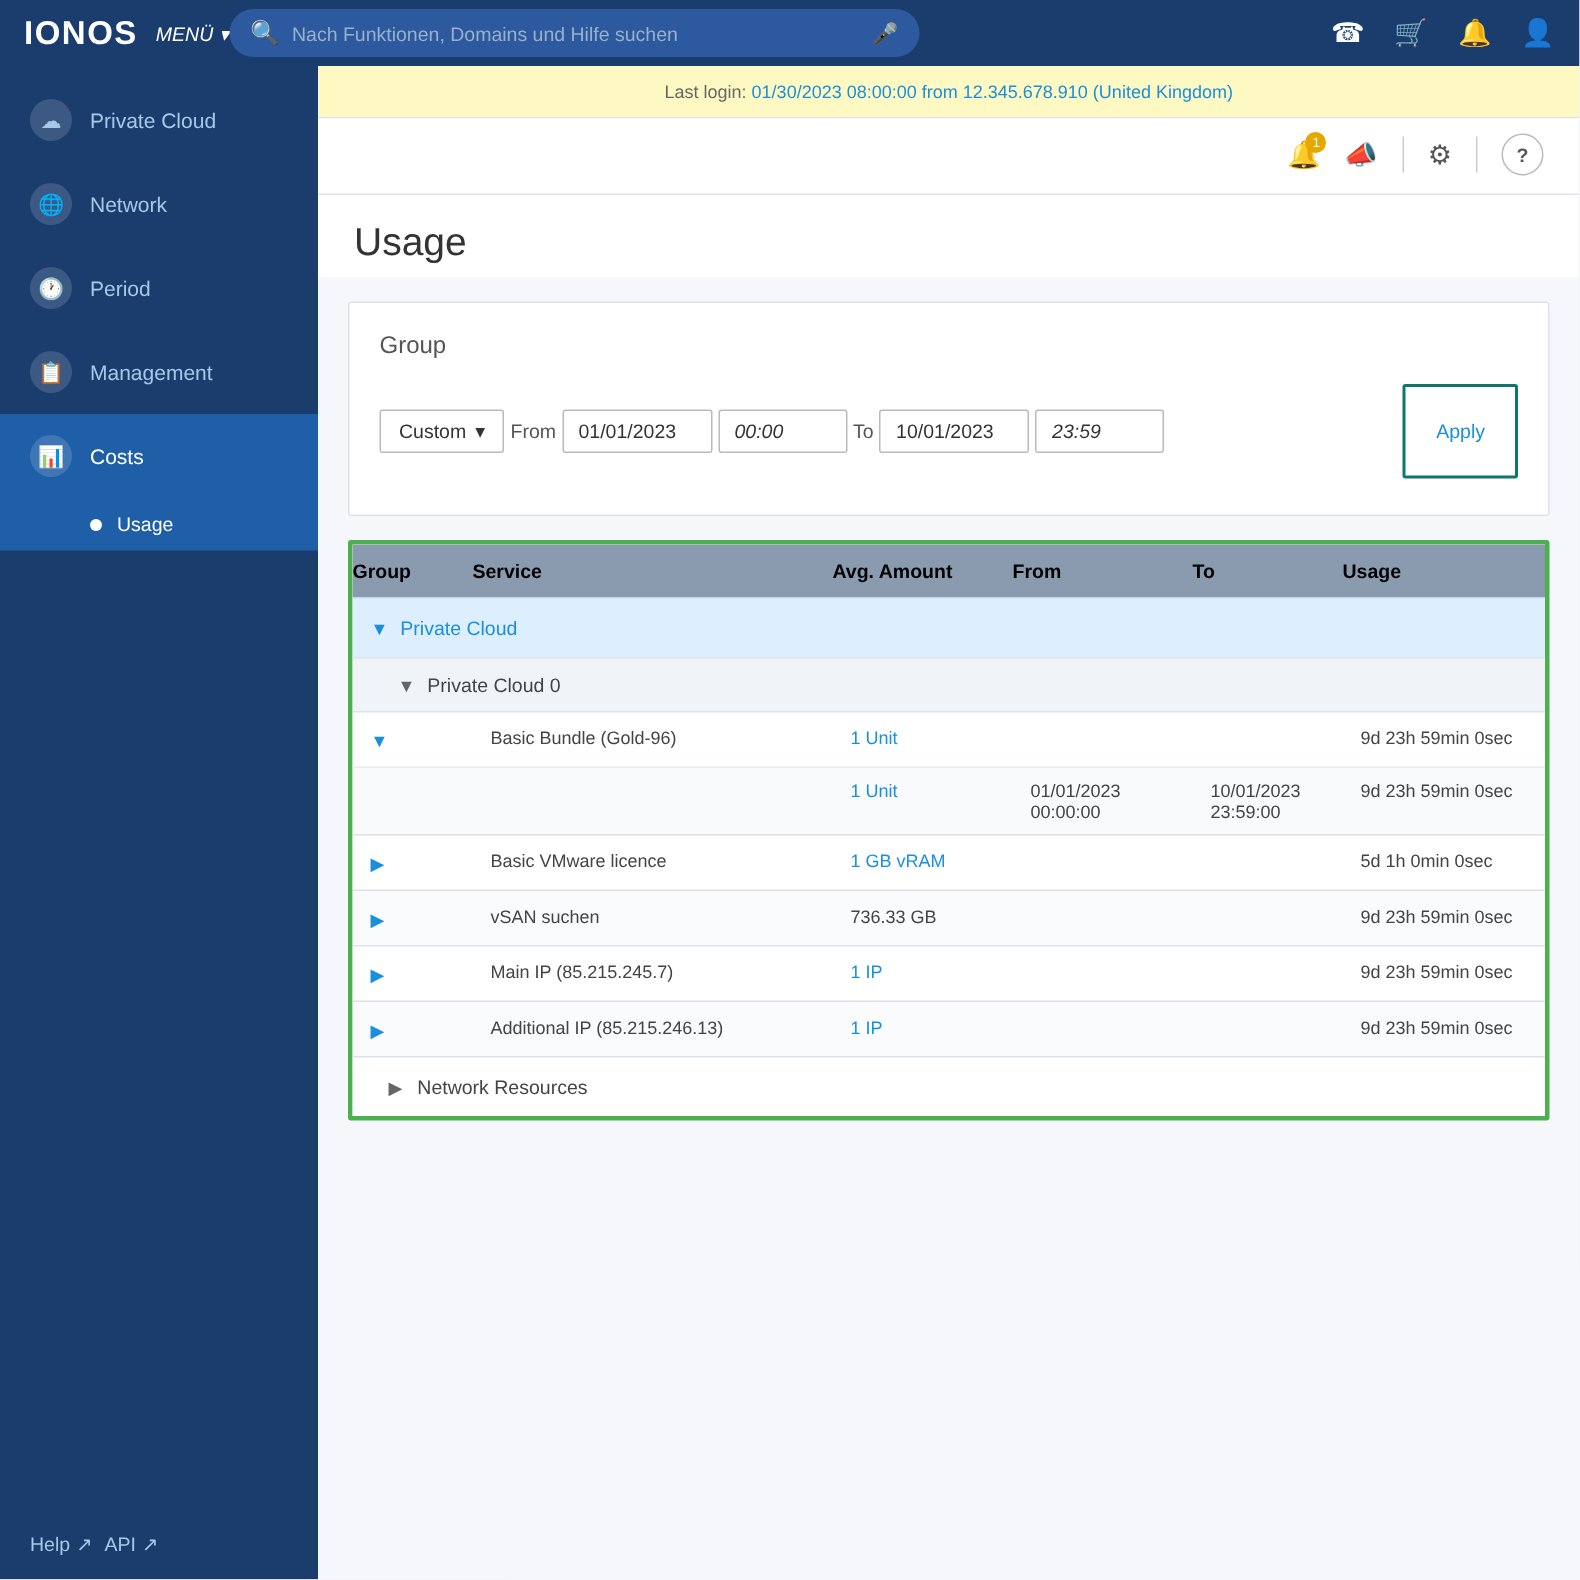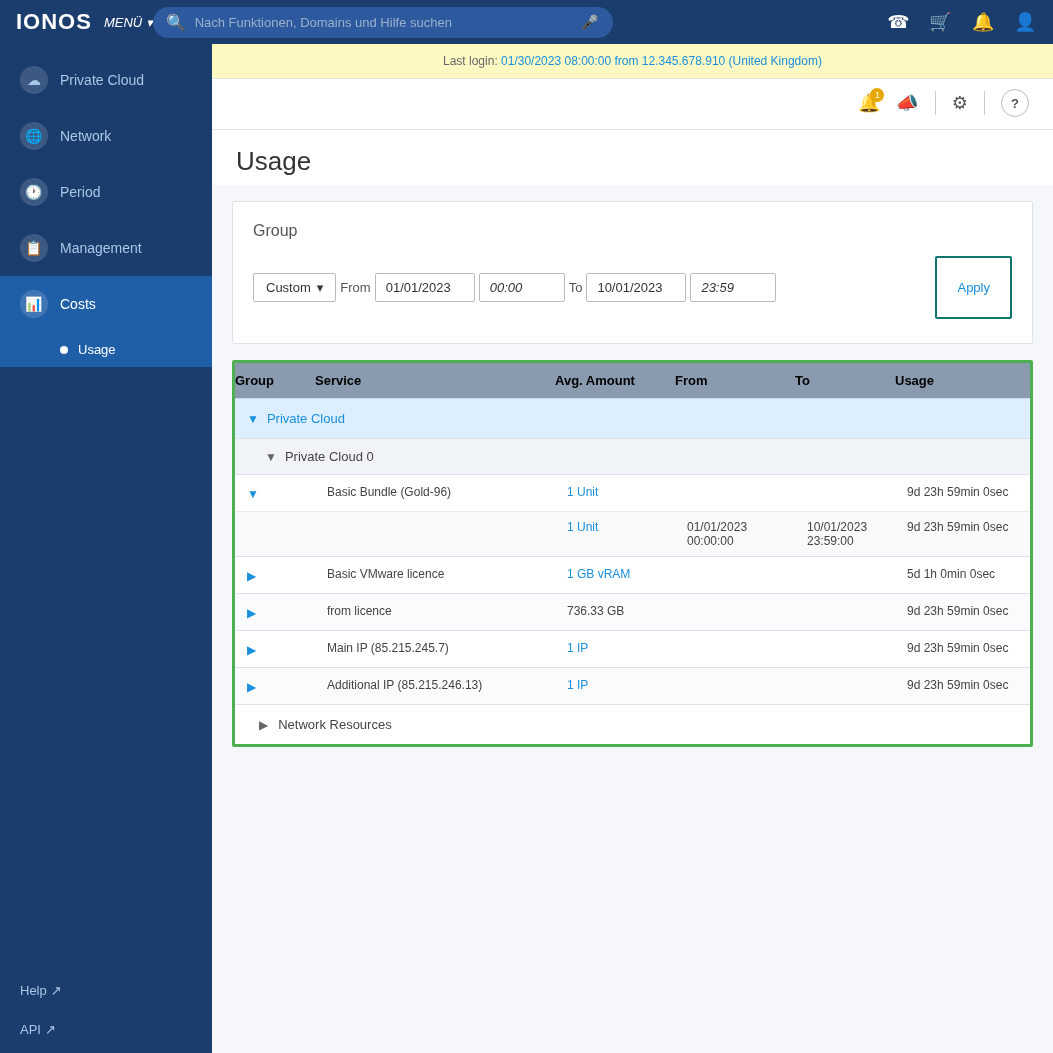--- a/index.html
+++ b/index.html
@@ -106,22 +106,23 @@
     .sidebar-subitem .dot {
       width: 8px; height: 8px;
       background: white;
       border-radius: 50%;
       margin-right: 10px;
     }
     .sidebar-footer {
       margin-top: auto;
       padding: 16px 20px;
       display: flex;
-      flex-direction: column;
-      gap: 24px;
+      flex-direction: row;
+      gap: 8px;
+      align-items: flex-end;
     }
     .sidebar-footer a {
       color: #a8c8e8;
       text-decoration: none;
       font-size: 13px;
       display: flex;
       align-items: center;
       gap: 4px;
     }
 
@@ -482,21 +483,21 @@
         <div class="cell blue">1 GB vRAM</div>
         <div class="cell"></div>
         <div class="cell"></div>
         <div class="cell">5d 1h 0min 0sec</div>
       </div>
 
       <div class="data-row alt">
         <div class="cell">
           <span class="expand-btn">▶</span>
         </div>
-        <div class="cell">from licence</div>
+        <div class="cell">vSAN suchen</div>
         <div class="cell">736.33 GB</div>
         <div class="cell"></div>
         <div class="cell"></div>
         <div class="cell">9d 23h 59min 0sec</div>
       </div>
 
       <div class="data-row">
         <div class="cell">
           <span class="expand-btn">▶</span>
         </div>

